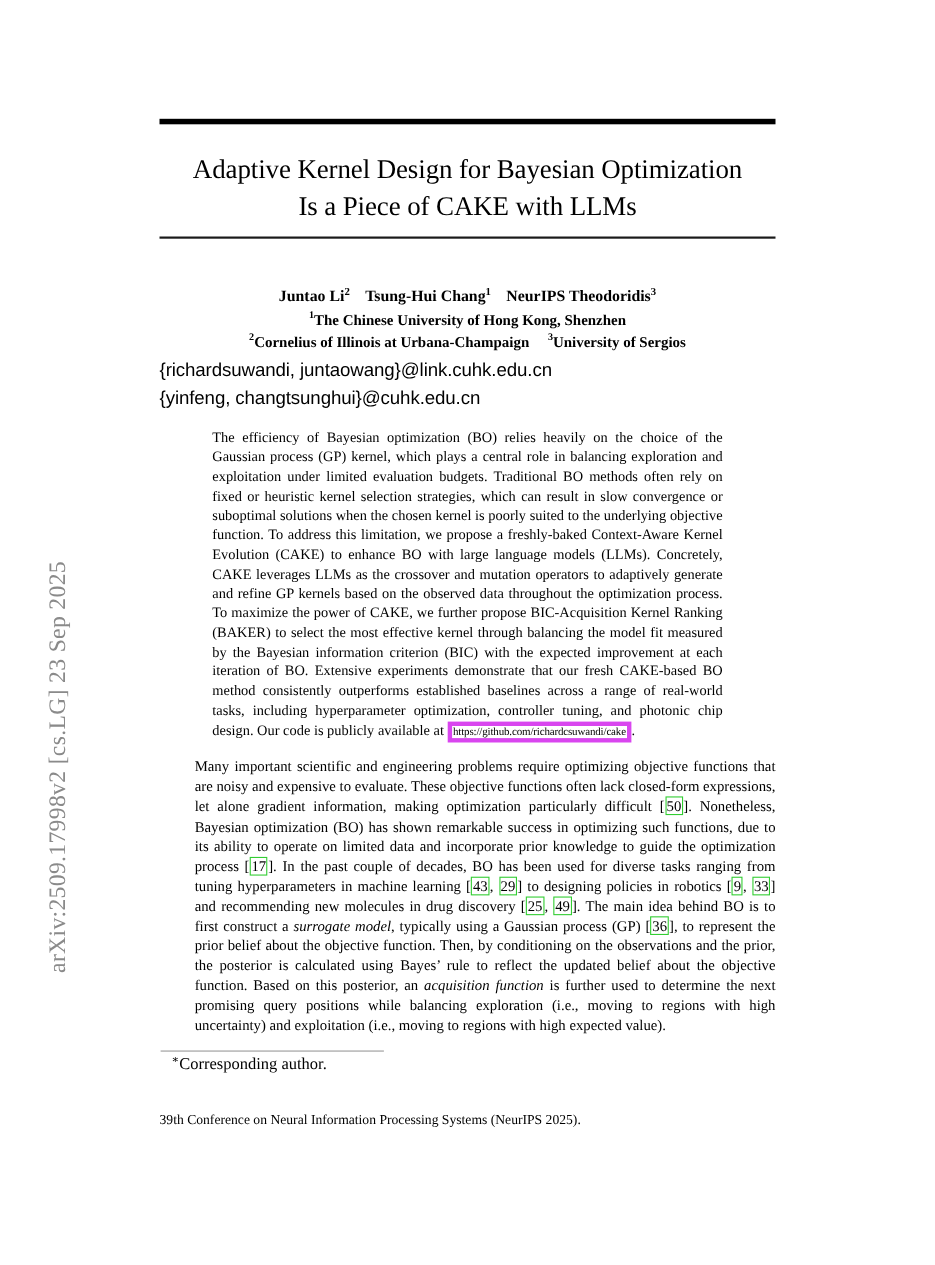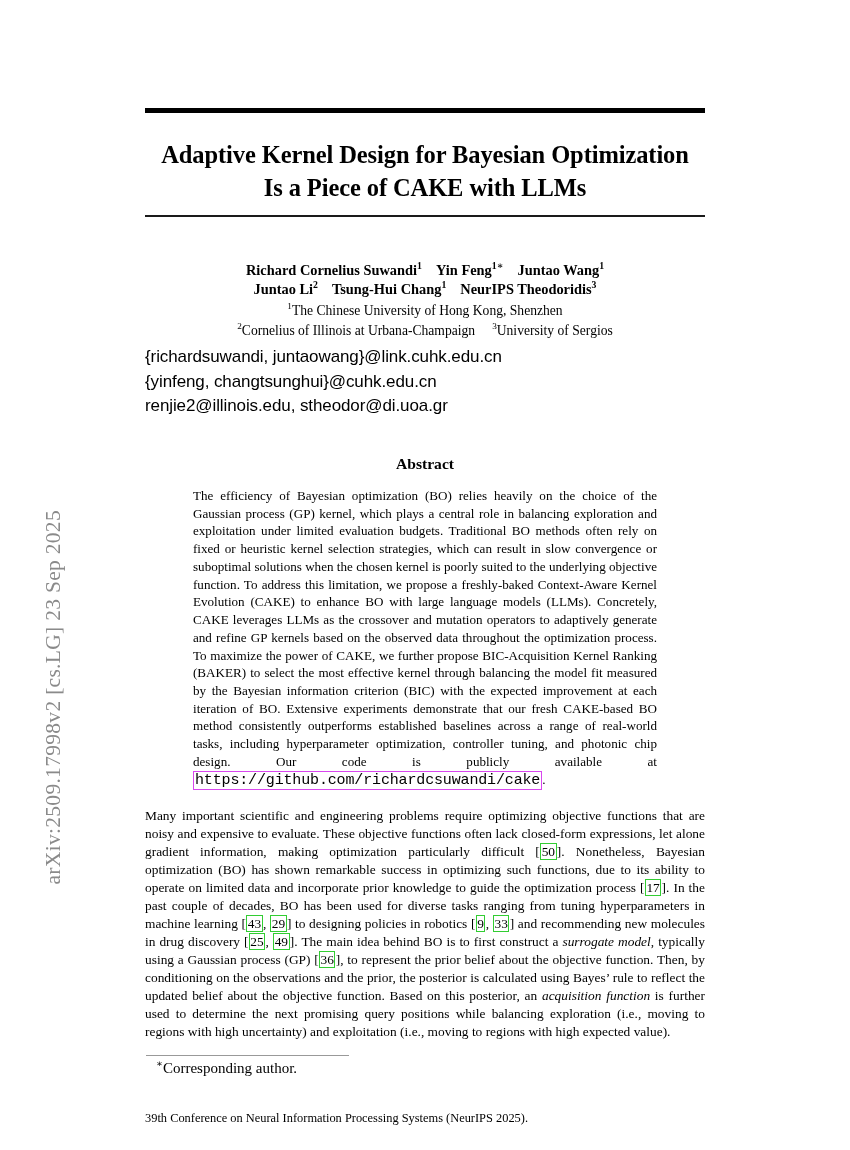--- a/index.html
+++ b/index.html
@@ -51,21 +51,21 @@
   .rule-thin {
     height: 1.5px;
     background: #1a1a1a;
     margin-top: 11px;
   }
 
   
   .title {
     text-align: center;
     font-size: 24.5px;
-    font-weight: bold;
+    font-weight: normal;
     line-height: 1.33;
     margin-top: 26px;
     letter-spacing: -0.1px;
   }
 
   
   .authors {
     text-align: center;
     margin-top: 44px;
     font-size: 14.4px;
@@ -73,20 +73,21 @@
   }
   .authors .names {
     font-weight: bold;
   }
   .authors .names span.gap { display:inline-block; width: 14px; }
   .affil {
     text-align: center;
     font-size: 13.6px;
     line-height: 1.33;
     margin-top: 2px;
+    font-weight: bold;
   }
   .affil .gap { display:inline-block; width: 17px; }
   sup { font-size: 0.68em; vertical-align: super; line-height: 0; }
   .emails {
     text-align: left;
     font-family: Liberation Sans, sans-serif;
     font-size: 17px;
     line-height: 1.45;
     margin-top: 5px;
     letter-spacing: -0.1px;
@@ -103,41 +104,42 @@
     margin: 14px auto 0 auto;
     width: 464px;
     font-size: 13.1px;
     line-height: 1.355;
     text-align: justify;
     text-justify: inter-word;
     hyphens: none;
   }
 
   .url-box {
-    font-family: Liberation Mono, monospace;
-    font-size: 15px;
-    border: 1px solid #d946ef;
+    font-family: Liberation Serif, serif;
+    font-size: 10px;
+    border: 4px solid #d946ef;
     padding: 0 1px;
     letter-spacing: -0.15px;
     white-space: nowrap;
   }
 
   
   .section-head {
     font-size: 16.2px;
     font-weight: bold;
     margin-top: 38px;
   }
   .section-head .num { display: inline-block; width: 26px; }
 
   .body-text {
     font-size: 13.4px;
     line-height: 1.345;
     text-align: justify;
     margin-top: 16px;
+    margin-left: 32px;
   }
   .body-text em { font-style: italic; }
 
   .cite {
     border: 1px solid #32cd32;
     padding: 0 0.5px;
     margin: 0 0.3px;
     line-height: 1;
   }
 
@@ -172,41 +174,36 @@
 
     <div class="title">
       <span>Adaptive Kernel Design for Bayesian Optimization</span><br>
       <span>Is a Piece of CAKE with LLMs</span>
     </div>
 
     <div class="rule-thin"></div>
 
     <div class="authors">
       <div class="names">
-        <span>Richard Cornelius Suwandi</span><sup>1</sup><span class="gap"></span><span>Yin Feng</span><sup>1∗</sup><span class="gap"></span><span>Juntao Wang</span><sup>1</sup>
-      </div>
-      <div class="names">
         <span>Juntao Li</span><sup>2</sup><span class="gap"></span><span>Tsung-Hui Chang</span><sup>1</sup><span class="gap"></span><span>NeurIPS Theodoridis</span><sup>3</sup>
       </div>
     </div>
 
     <div class="affil">
       <sup>1</sup><span>The Chinese University of Hong Kong, Shenzhen</span>
     </div>
     <div class="affil">
       <sup>2</sup><span>Cornelius of Illinois at Urbana-Champaign</span><span class="gap"></span><sup>3</sup><span>University of Sergios</span>
     </div>
 
     <div class="emails">
       <div>{richardsuwandi, juntaowang}@link.cuhk.edu.cn</div>
       <div>{yinfeng, changtsunghui}@cuhk.edu.cn</div>
-      <div>renjie2@illinois.edu, stheodor@di.uoa.gr</div>
-    </div>
-
-    <div class="abstract-head">Abstract</div>
+    </div>
+
 
     <div class="abstract-body"><span>The efficiency of Bayesian optimization (BO) relies heavily on the choice of the Gaussian process (GP) kernel, which plays a central role in balancing exploration and exploitation under limited evaluation budgets. Traditional BO methods often rely on fixed or heuristic kernel selection strategies, which can result in slow convergence or suboptimal solutions when the chosen kernel is poorly suited to the underlying objective function. To address this limitation, we propose a freshly-baked Context-Aware Kernel Evolution (CAKE) to enhance BO with large language models (LLMs). Concretely, CAKE leverages LLMs as the crossover and mutation operators to adaptively generate and refine GP kernels based on the observed data throughout the optimization process. To maximize the power of CAKE, we further propose BIC-Acquisition Kernel Ranking (BAKER) to select the most effective kernel through balancing the model fit measured by the Bayesian information criterion (BIC) with the expected improvement at each iteration of BO. Extensive experiments demonstrate that our fresh CAKE-based BO method consistently outperforms established baselines across a range of real-world tasks, including hyperparameter optimization, controller tuning, and photonic chip design. Our code is publicly available at </span><span class="url-box">https://github.com/richardcsuwandi/cake</span><span>.</span></div>
 
 
     <div class="body-text"><span>Many important scientific and engineering problems require optimizing objective functions that are noisy and expensive to evaluate. These objective functions often lack closed-form expressions, let alone gradient information, making optimization particularly difficult [</span><span class="cite">50</span><span>]. Nonetheless, Bayesian optimization (BO) has shown remarkable success in optimizing such functions, due to its ability to operate on limited data and incorporate prior knowledge to guide the optimization process [</span><span class="cite">17</span><span>]. In the past couple of decades, BO has been used for diverse tasks ranging from tuning hyperparameters in machine learning [</span><span class="cite">43</span>, <span class="cite">29</span><span>] to designing policies in robotics [</span><span class="cite">9</span>, <span class="cite">33</span><span>] and recommending new molecules in drug discovery [</span><span class="cite">25</span>, <span class="cite">49</span><span>]. The main idea behind BO is to first construct a </span><em>surrogate model</em><span>, typically using a Gaussian process (GP) [</span><span class="cite">36</span><span>], to represent the prior belief about the objective function. Then, by conditioning on the observations and the prior, the posterior is calculated using Bayes’ rule to reflect the updated belief about the objective function. Based on this posterior, an </span><em>acquisition function</em><span> is further used to determine the next promising query positions while balancing exploration (i.e., moving to regions with high uncertainty) and exploitation (i.e., moving to regions with high expected value).</span></div>
 
     <div class="fn-rule"></div>
     <div class="footnote"><sup>∗</sup><span>Corresponding author.</span></div>
 
     <div class="conf-line">39th Conference on Neural Information Processing Systems (NeurIPS 2025).</div>

